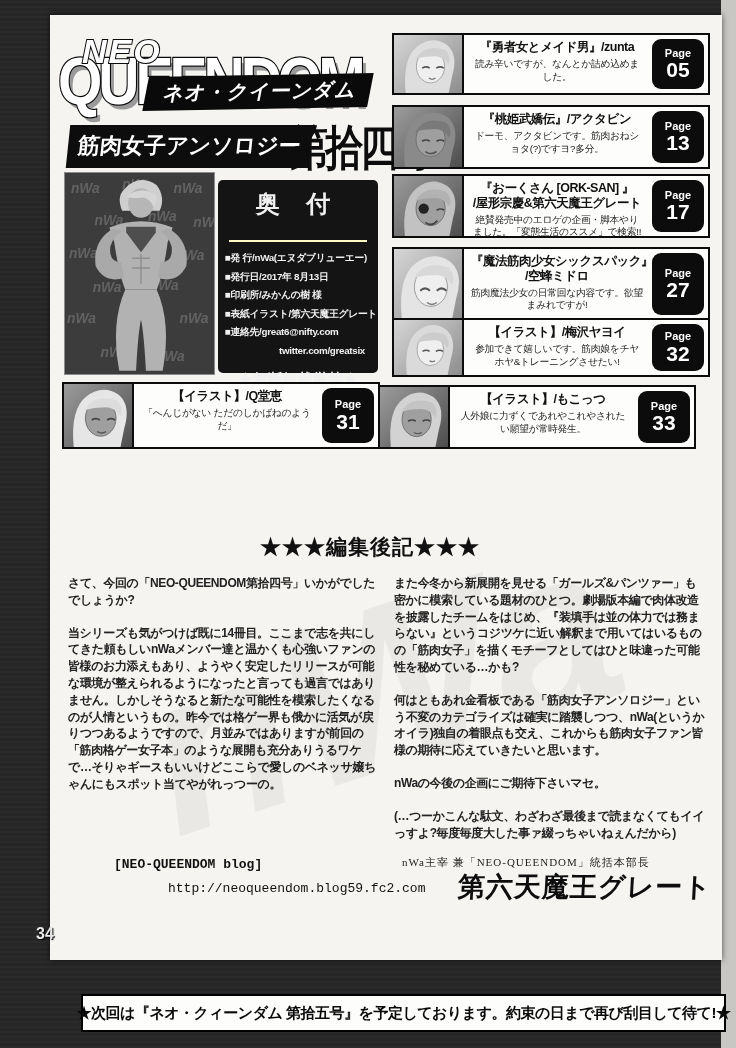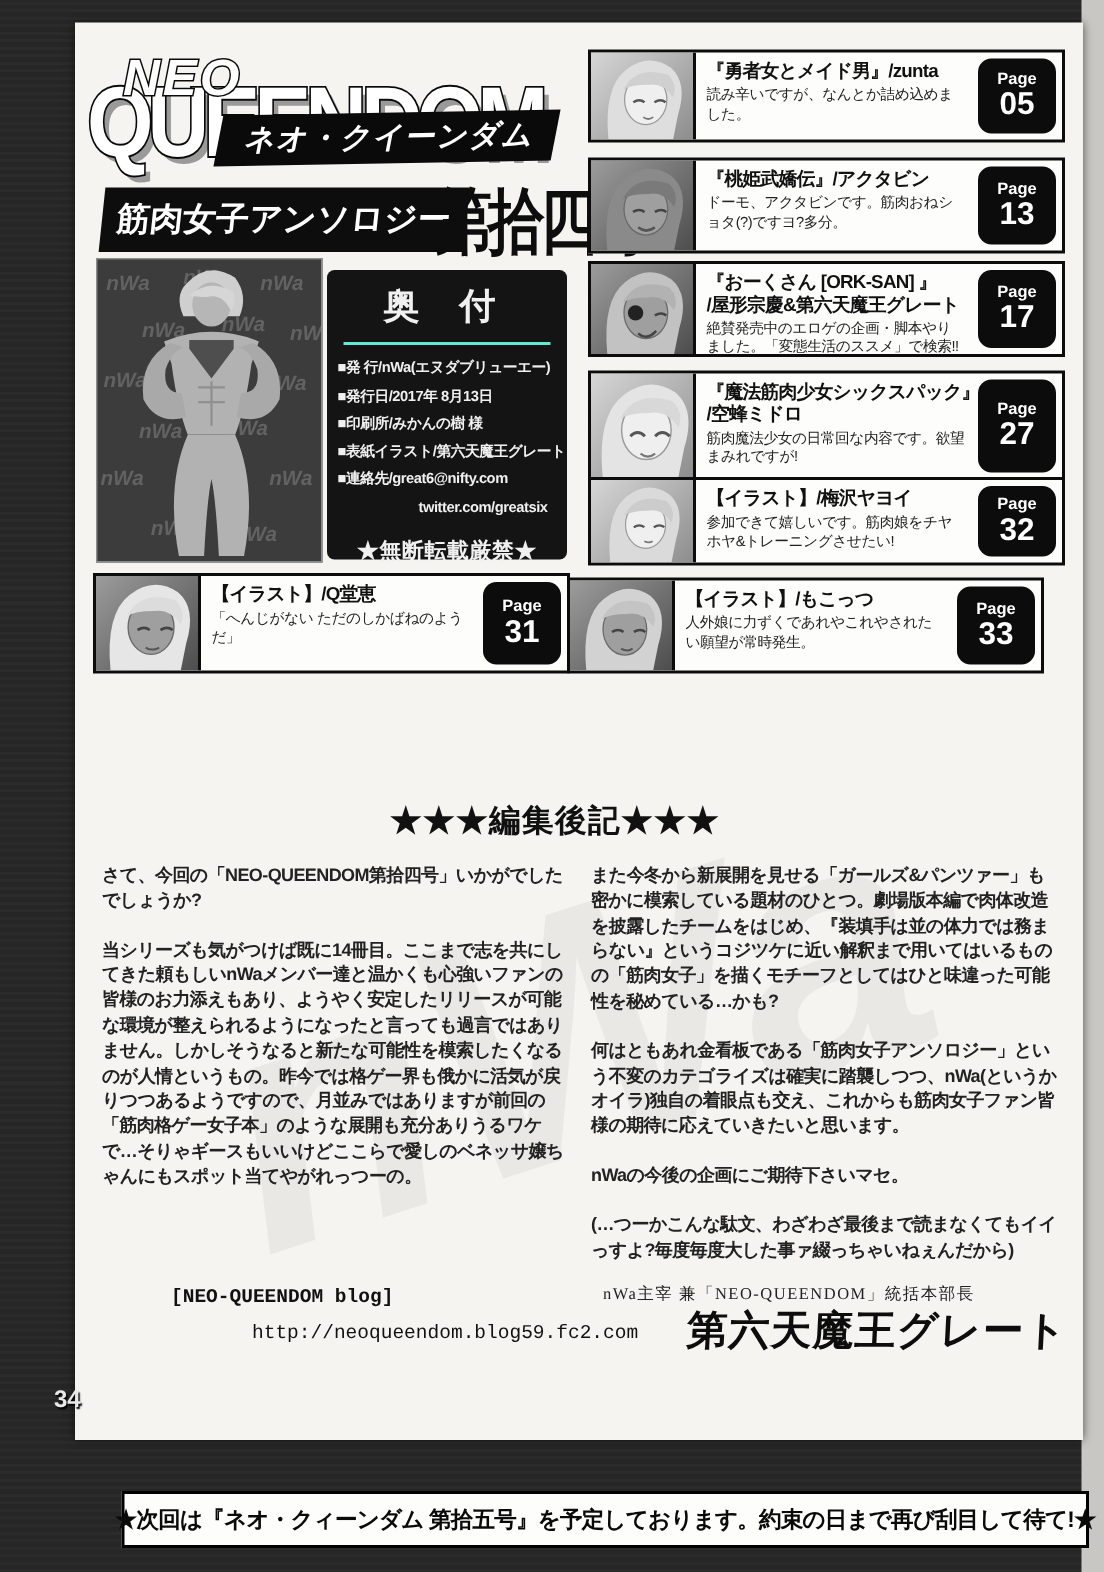--- a/index.html
+++ b/index.html
@@ -43,29 +43,29 @@
     border:1px solid #8c8c8c; background:#3b3b3b; overflow:hidden;
   }
   .photo svg { display:block; width:100%; height:100%; }
   
   .colophon {
     position:absolute; left:168px; top:165px; width:160px; height:193px;
     background:#141414; border-radius:5px; color:#f0f0f0; padding:8px 7px 6px 7px;
   }
   .colophon-title {
     text-align:center; font-size:24px; font-weight:900; letter-spacing:10px;
-    border-bottom:2px solid #5eead4; padding-bottom:8px; margin:0 4px 7px 4px;
+    border-bottom:2px solid #fef9c3; padding-bottom:20px; margin:0 4px 7px 4px;
   }
   .colophon-line { font-size:9.8px; font-weight:bold; line-height:1.9; letter-spacing:-0.3px; white-space:nowrap; }
   .colophon-line.indent { text-align:right; padding-right:6px; }
   .colophon-notice { text-align:center; font-size:14.5px; font-weight:900; margin-top:9px; letter-spacing:0.5px; }
   
   .toc-entry {
     position:absolute; display:flex; background:#fdfdfc; border:2px solid #0c0c0c;
-    width:318px; align-items:stretch; overflow:hidden;
+    width:318px; align-items:stretch; overflow:hidden;text-align:center;
   }
   .pos-r1 { left:342px; top:18px;  height:62px; }
   .pos-r2 { left:342px; top:90px;  height:64px; }
   .pos-r3 { left:342px; top:159px; height:64px; }
   .pos-r4 { left:342px; top:232px; height:74px; }
   .pos-r5 { left:342px; top:303px; height:59px; }
   .pos-r6 { left:328px; top:370px; height:64px; }
   .pos-l1 { left:12px;  top:367px; height:67px; }
   .thumb {
     width:70px; flex:0 0 70px; border-right:2px solid #0c0c0c;

